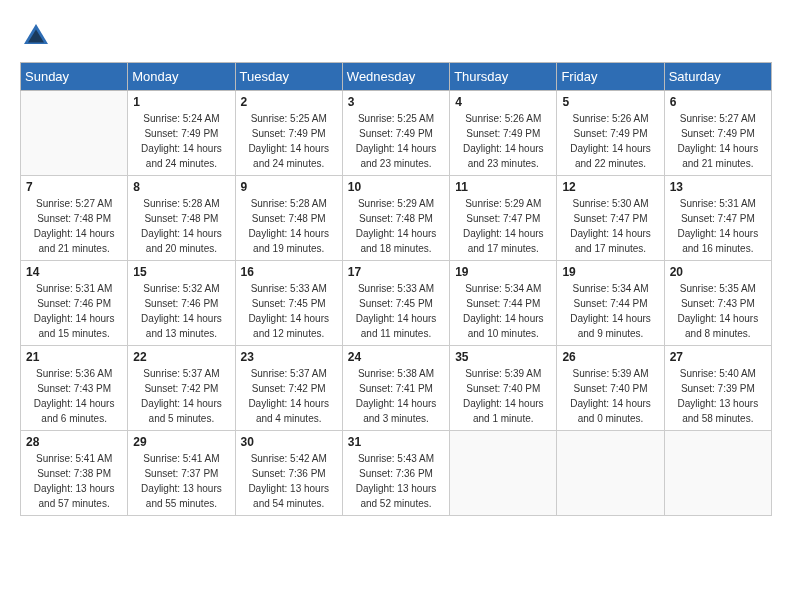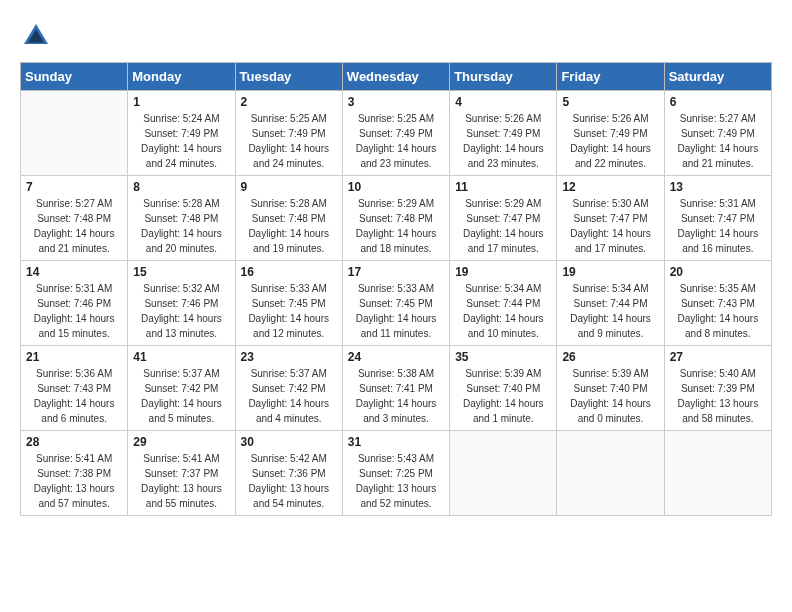--- a/index.html
+++ b/index.html
@@ -49,21 +49,21 @@
     }
     .calendar {
       width: 100%;
       border-collapse: collapse;
       table-layout: fixed;
     }
     .calendar thead tr th {
       background-color: #2e6db4;
       color: #fff;
       font-size: 13px;
-      font-weight: bold;
+      font-weight: normal;
       padding: 6px 4px;
       border: 1px solid #bbb;
       text-align: left;
       margin-left: 28px;
     }
     .calendar tbody tr td {
       border: 1px solid #ccc;
       vertical-align: top;
       padding: 4px 5px;
       font-size: 10px;
@@ -269,21 +269,21 @@
       </tr>
       <tr>
         <td>
           <div class="day-number">21</div>
           <div class="day-info" style="white-space: pre-line;">Sunrise: 5:36 AM
 Sunset: 7:43 PM
 Daylight: 14 hours
 and 6 minutes.</div>
         </td>
         <td>
-          <div class="day-number">41</div>
+          <div class="day-number">22</div>
           <div class="day-info" style="white-space: pre-line;">Sunrise: 5:37 AM
 Sunset: 7:42 PM
 Daylight: 14 hours
 and 5 minutes.</div>
         </td>
         <td>
           <div class="day-number">23</div>
           <div class="day-info" style="white-space: pre-line;">Sunrise: 5:37 AM
 Sunset: 7:42 PM
 Daylight: 14 hours
@@ -336,21 +336,21 @@
         <td>
           <div class="day-number">30</div>
           <div class="day-info" style="white-space: pre-line;">Sunrise: 5:42 AM
 Sunset: 7:36 PM
 Daylight: 13 hours
 and 54 minutes.</div>
         </td>
         <td>
           <div class="day-number">31</div>
           <div class="day-info" style="white-space: pre-line;">Sunrise: 5:43 AM
-Sunset: 7:25 PM
+Sunset: 7:36 PM
 Daylight: 13 hours
 and 52 minutes.</div>
         </td>
         <td class="empty"></td>
         <td class="empty"></td>
         <td class="empty"></td>
       </tr>
     </tbody>
 </table>
 

